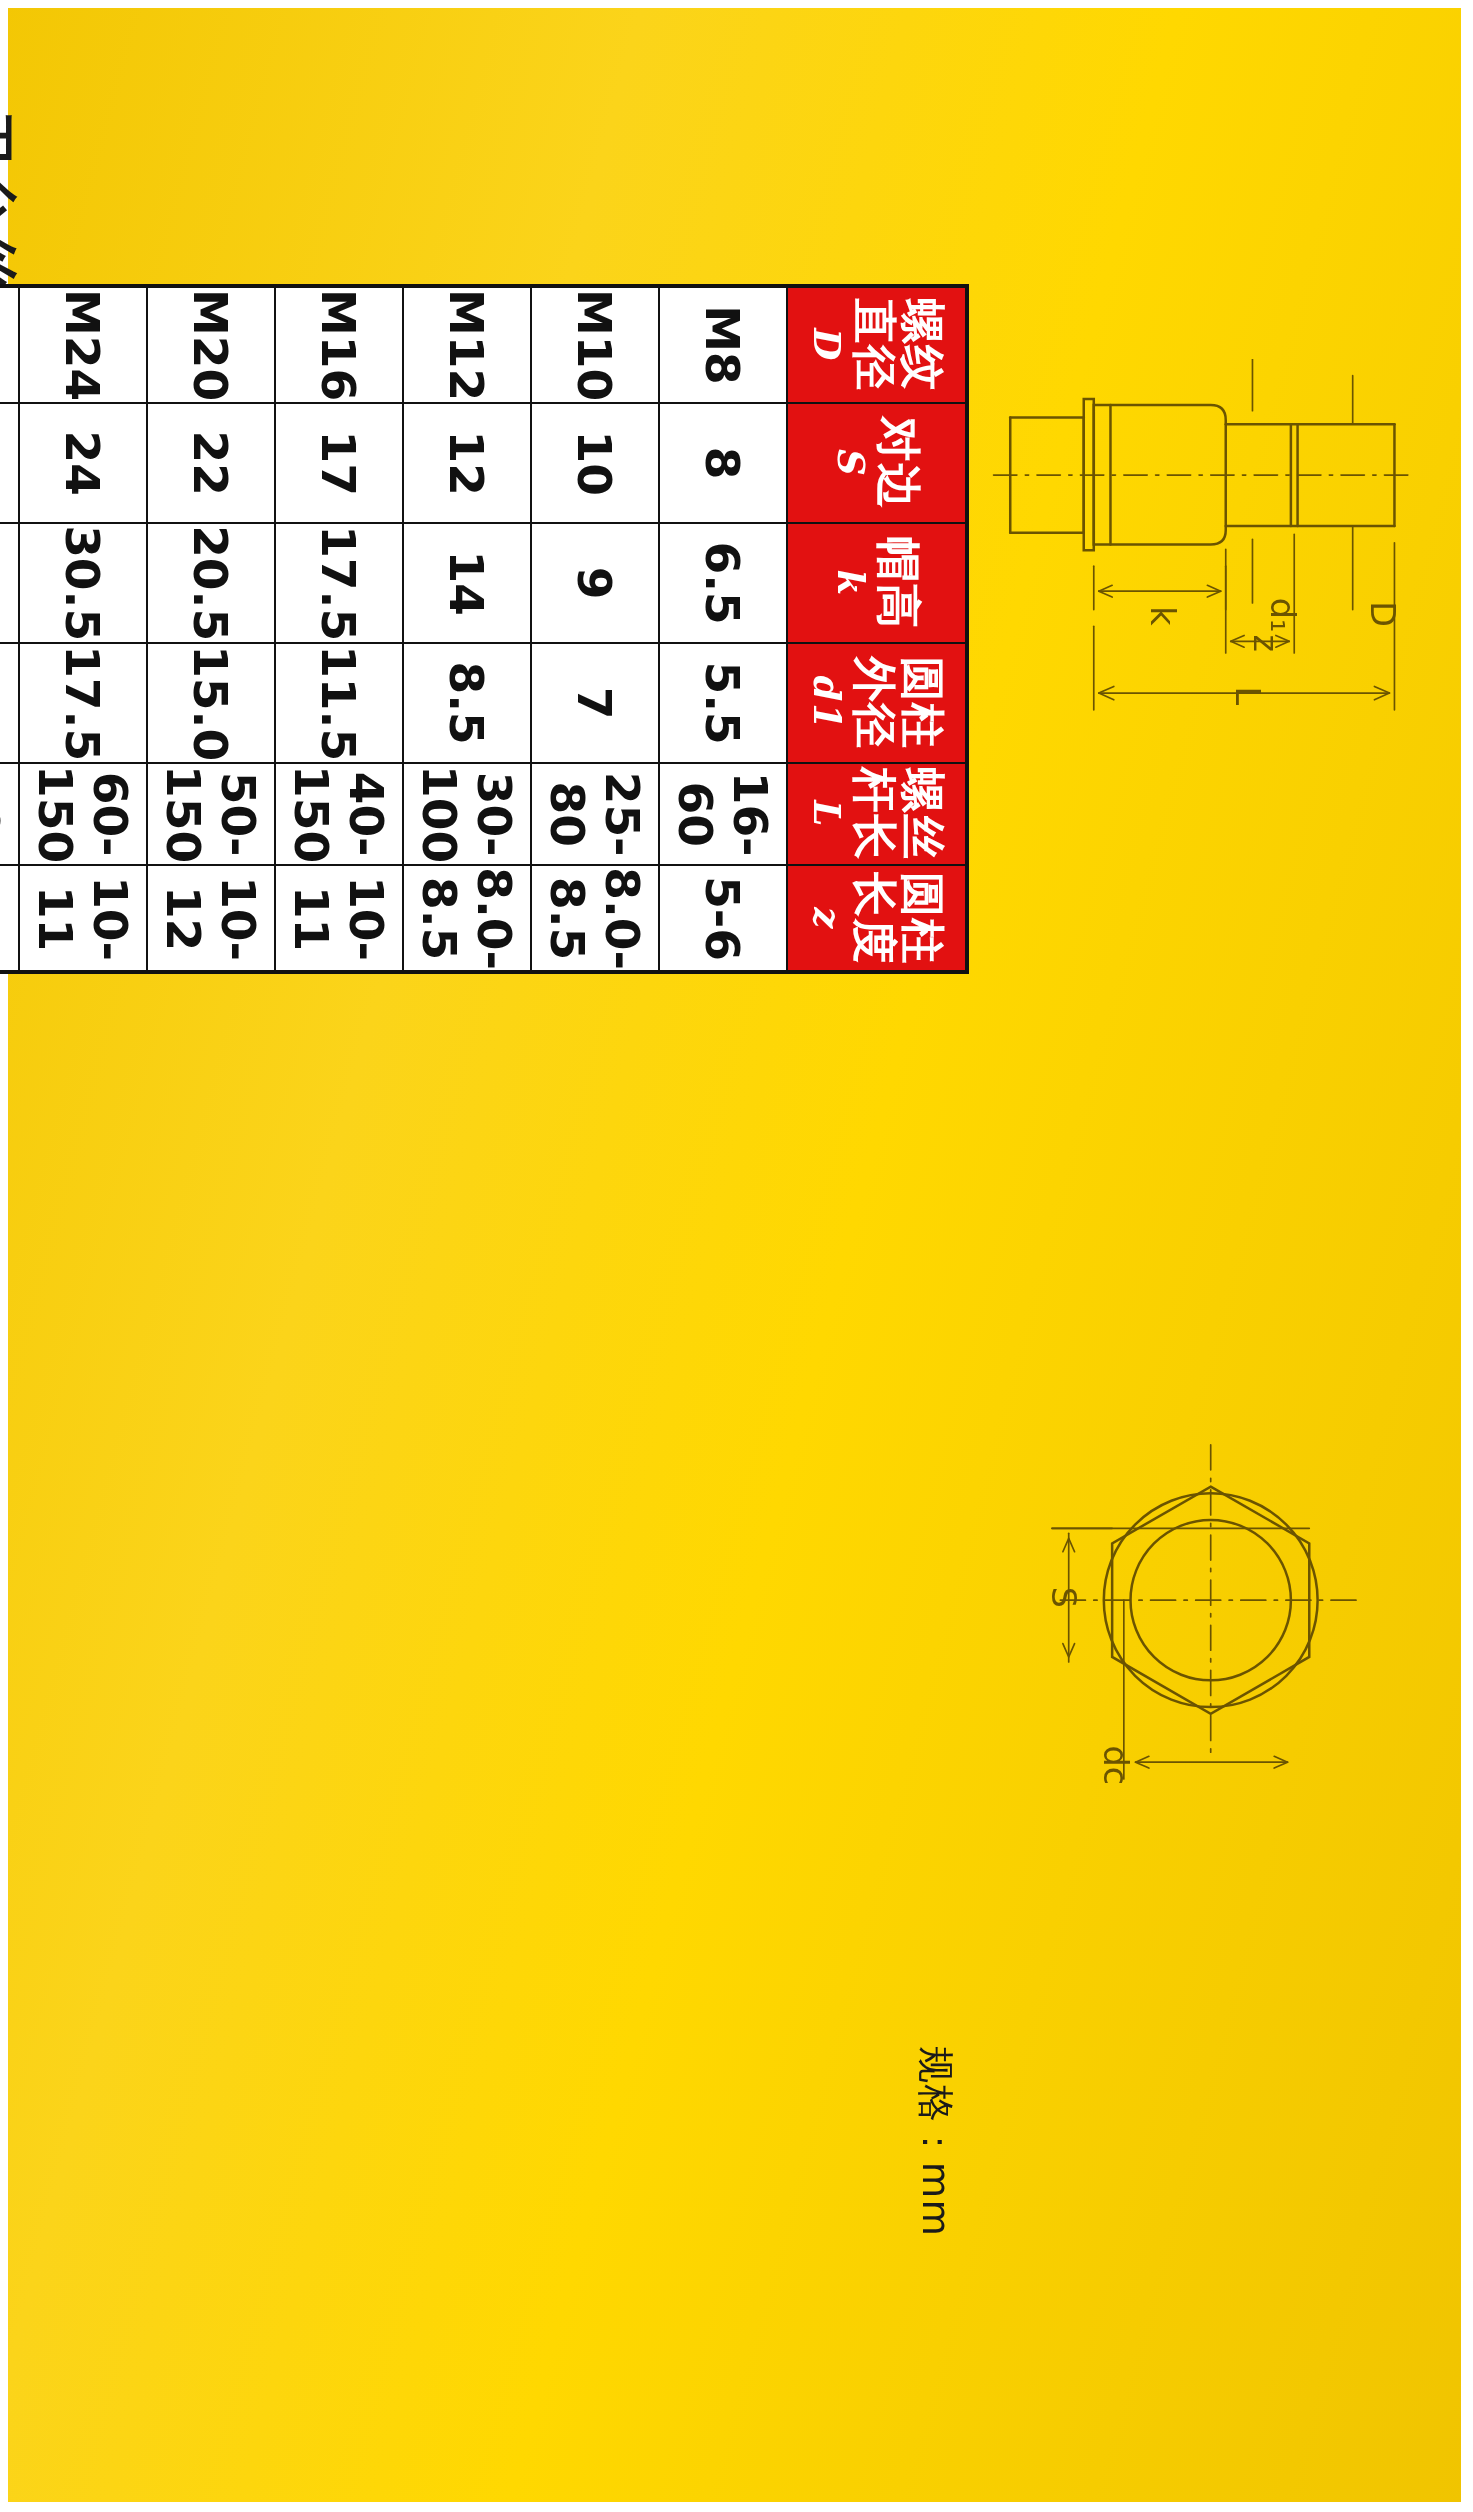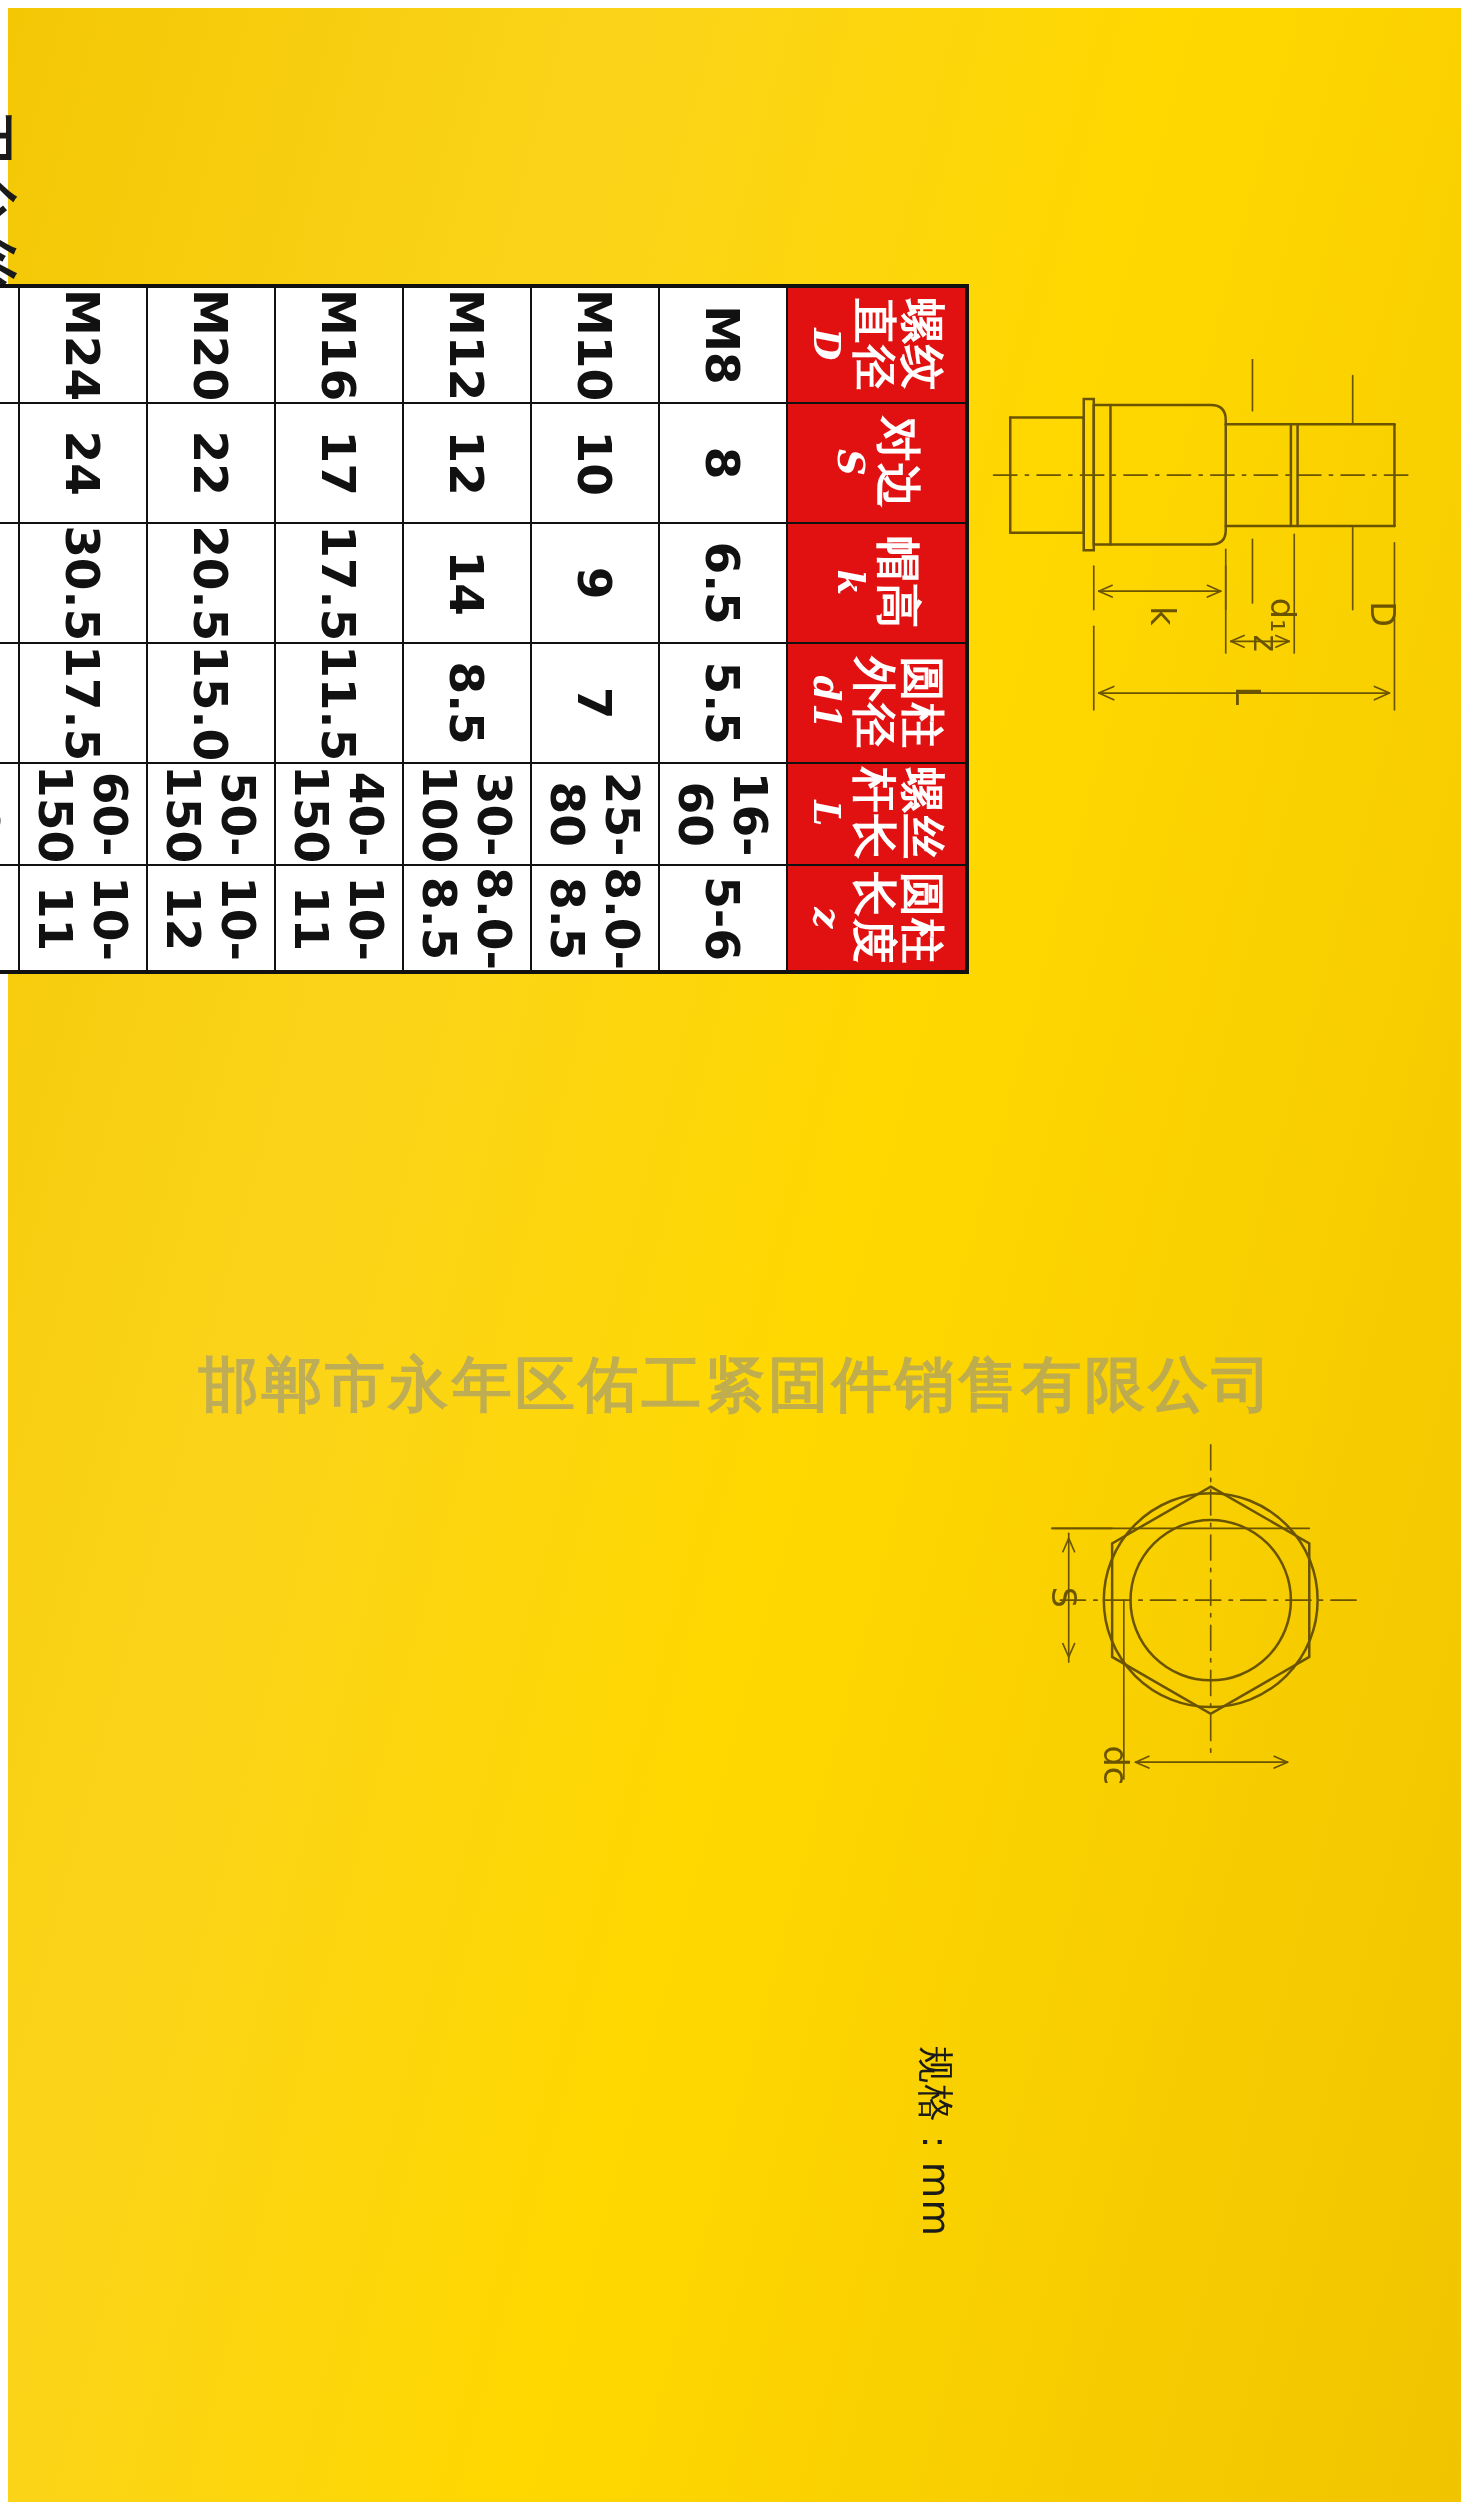--- a/index.html
+++ b/index.html
@@ -342,16 +342,15 @@
         <text x="372" y="286" transform="rotate(90 372 286)">d₁</text>
         <text x="492" y="290" transform="rotate(90 492 290)">D</text>
         <text x="110" y="1470" transform="rotate(90 110 1470)">S</text>
         <text x="172" y="1660" transform="rotate(90 172 1660)">dc</text>
       </g>
     </svg>
   </div>
 
   <div id="unit-note">规格：mm</div>
 
-  <div id="watermark">邯郸市永年区佑工紧固件销售有限公司</div>
 
 </div>
 
 
 </body></html>

